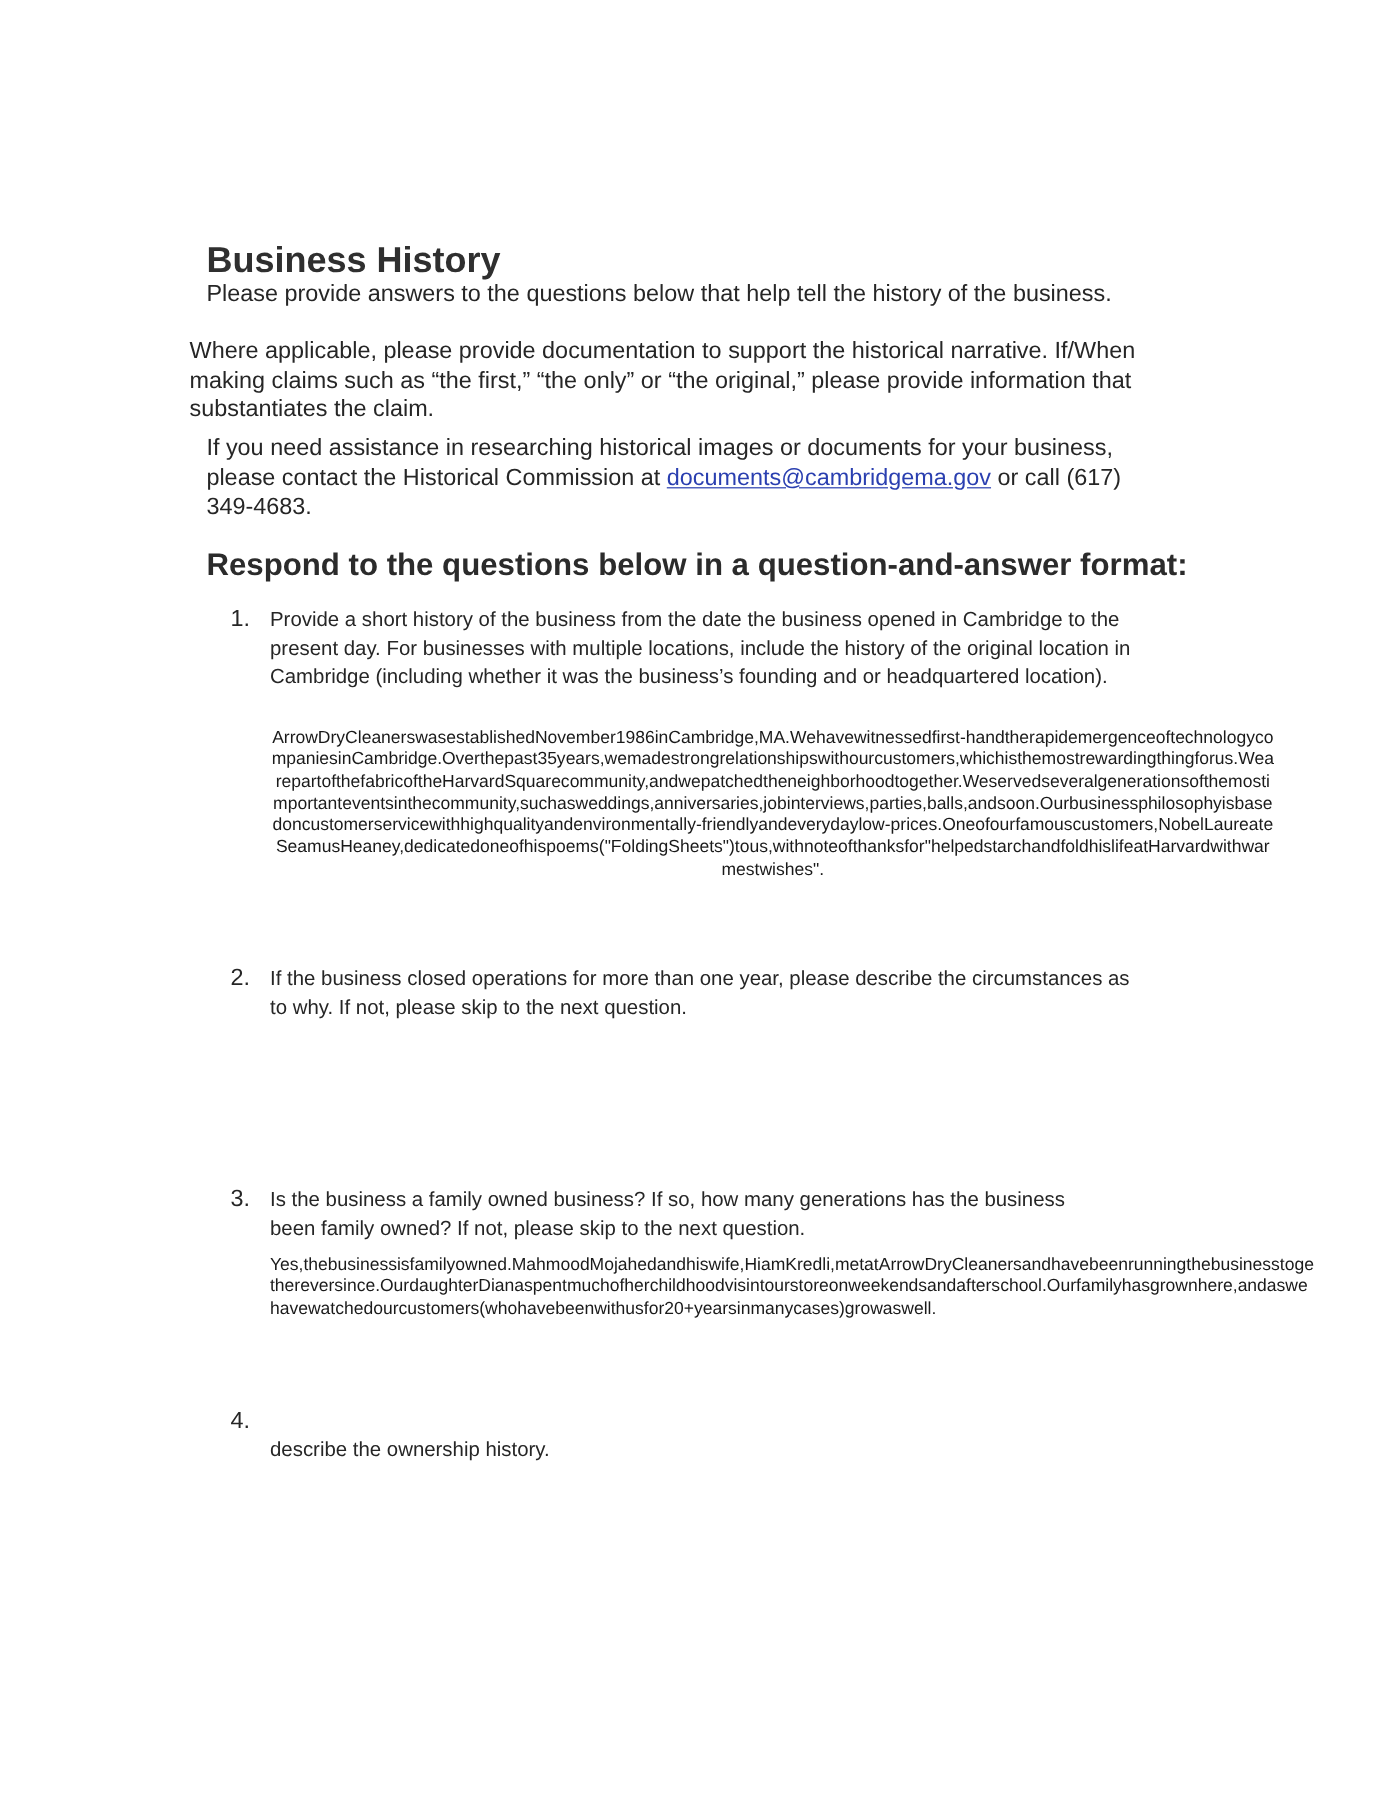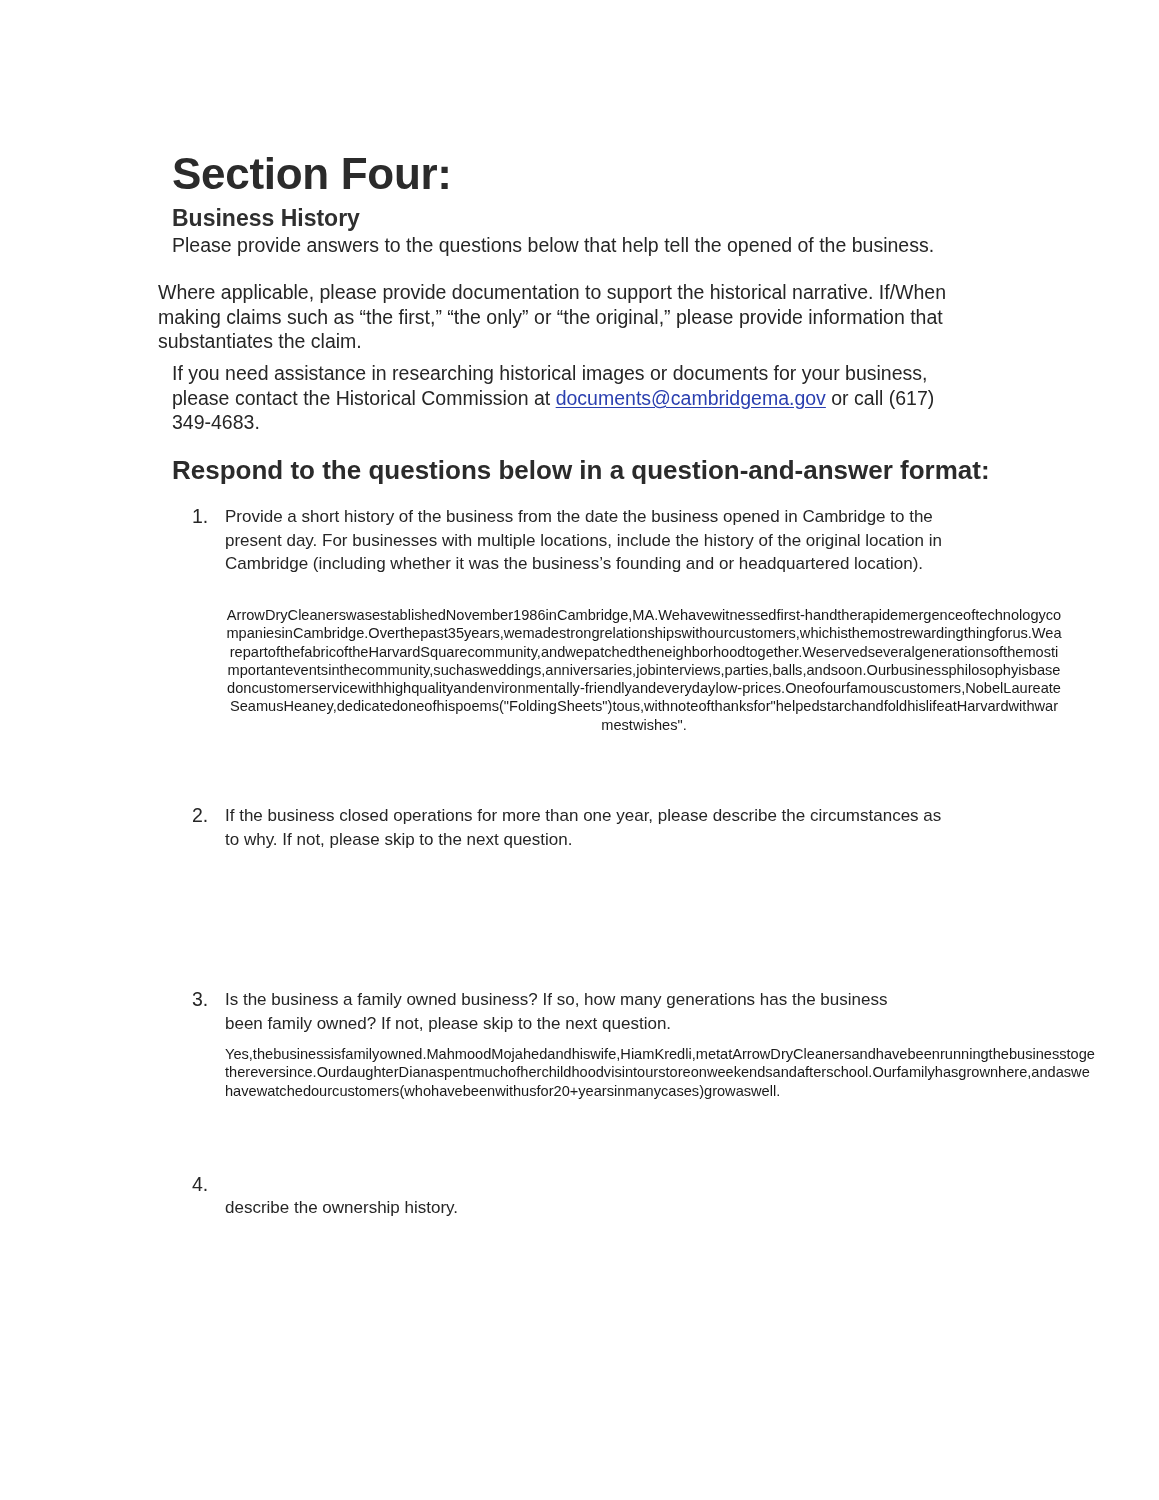--- a/index.html
+++ b/index.html
@@ -29,21 +29,21 @@
       font-size: 44px;
       font-weight: bold;
       color: #2b2b2b;
       letter-spacing: -0.3px;
       line-height: 52px;
       white-space: nowrap;
     }
     .sub-title {
       left: 172px;
       top: 204px;
-      font-size: 23px;
+      font-size: 30px;
       font-weight: bold;
       color: #2f2f2f;
       line-height: 28px;
       white-space: nowrap;
     }
     .body-text {
       font-size: 19.5px;
       line-height: 24.5px;
       color: #262626;
     }
@@ -112,23 +112,22 @@
     
     .q4-num { left: 192px; top: 1173px; }
     .q4-text-line1 { left: 214px; top: 1173px; white-space: nowrap; }
     .q4-text-line2 { left: 225px; top: 1196px; white-space: nowrap; }
   </style>
 </head>
 <body>
 
 <div class="page">
 
-  <div class="abs section-title">Section Four:</div>
   <div class="abs sub-title">Business History</div>
-  <div class="abs body-text intro">Please provide answers to the questions below that help tell the opened of the business.</div>
+  <div class="abs body-text intro">Please provide answers to the questions below that help tell the history of the business.</div>
 
   <div class="abs body-text para1">Where applicable, please provide documentation to support the historical narrative. If/When making claims such as “the first,” “the only” or “the original,” please provide information that substantiates the claim.</div>
 
   <div class="abs body-text para2">
     <span>If you need assistance in researching historical images or documents for your business, please contact the Historical Commission at </span><a class="email-link">documents@cambridgema.gov</a><span> or call (617) 349-4683.</span>
   </div>
 
   <div class="abs respond-heading">Respond to the questions below in a question-and-answer format:</div>
 
   <div class="abs q-num q1-num">1.</div>

